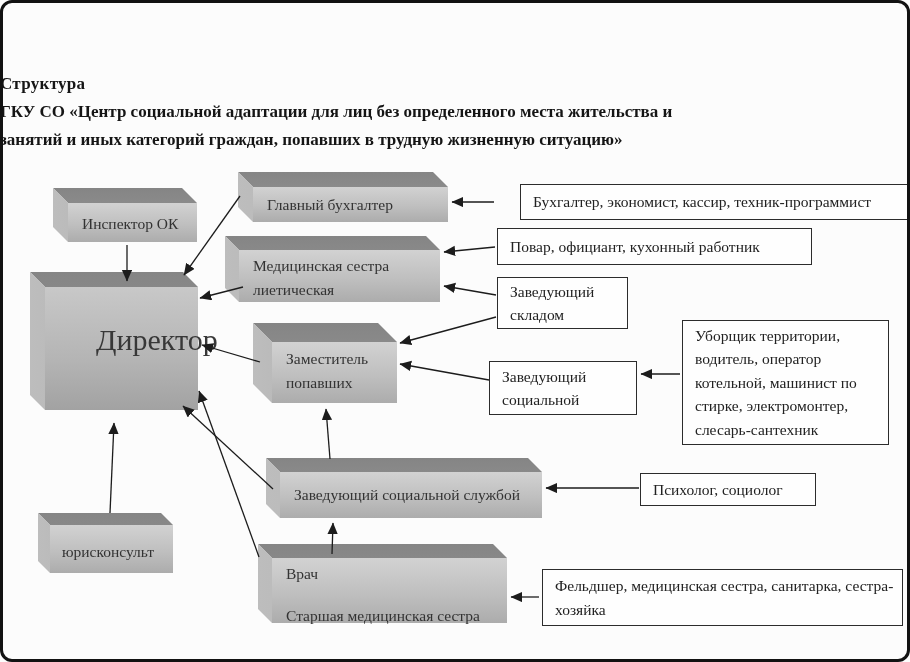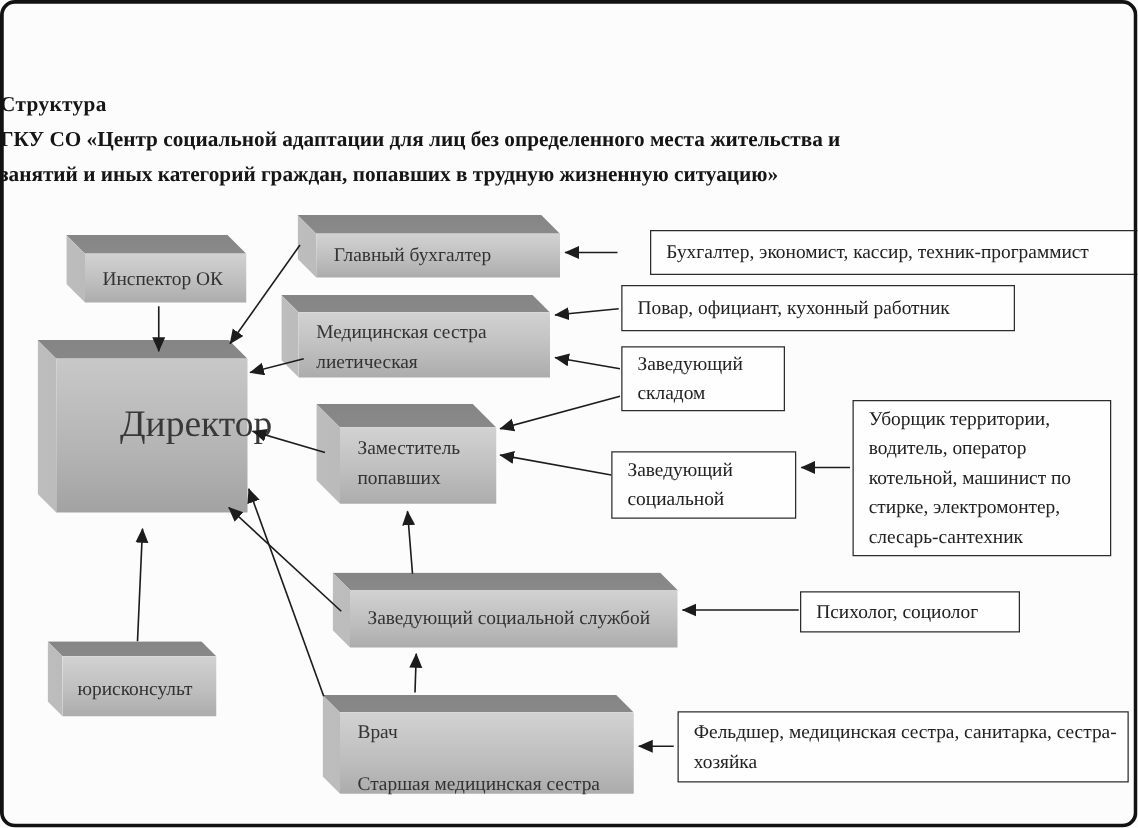--- a/index.html
+++ b/index.html
@@ -108,21 +108,21 @@
   <div class="label" style="top:25px;">Заведующий социальной службой</div>
 </div>
 
 <div class="box3d" style="--d:12px;left:38px;top:513px;width:135px;height:60px;">
   <div class="face-top"></div>
   <div class="face-left"></div>
   <div class="face-front"></div>
   <div class="label" style="top:27px;left:24px;">юрисконсульт</div>
 </div>
 
-<div class="box3d" style="--d:14px;left:258px;top:556px;width:249px;height:79px;">
+<div class="box3d" style="--d:14px;left:258px;top:544px;width:249px;height:79px;">
   <div class="face-top"></div>
   <div class="face-left"></div>
   <div class="face-front"></div>
   <div class="label" style="top:18px;">
     <div>Врач</div>
     <div style="margin-top:18px;">Старшая медицинская сестра</div>
   </div>
 </div>
 
 <div class="wbox" style="left:520px;top:184px;width:436px;height:36px;">

